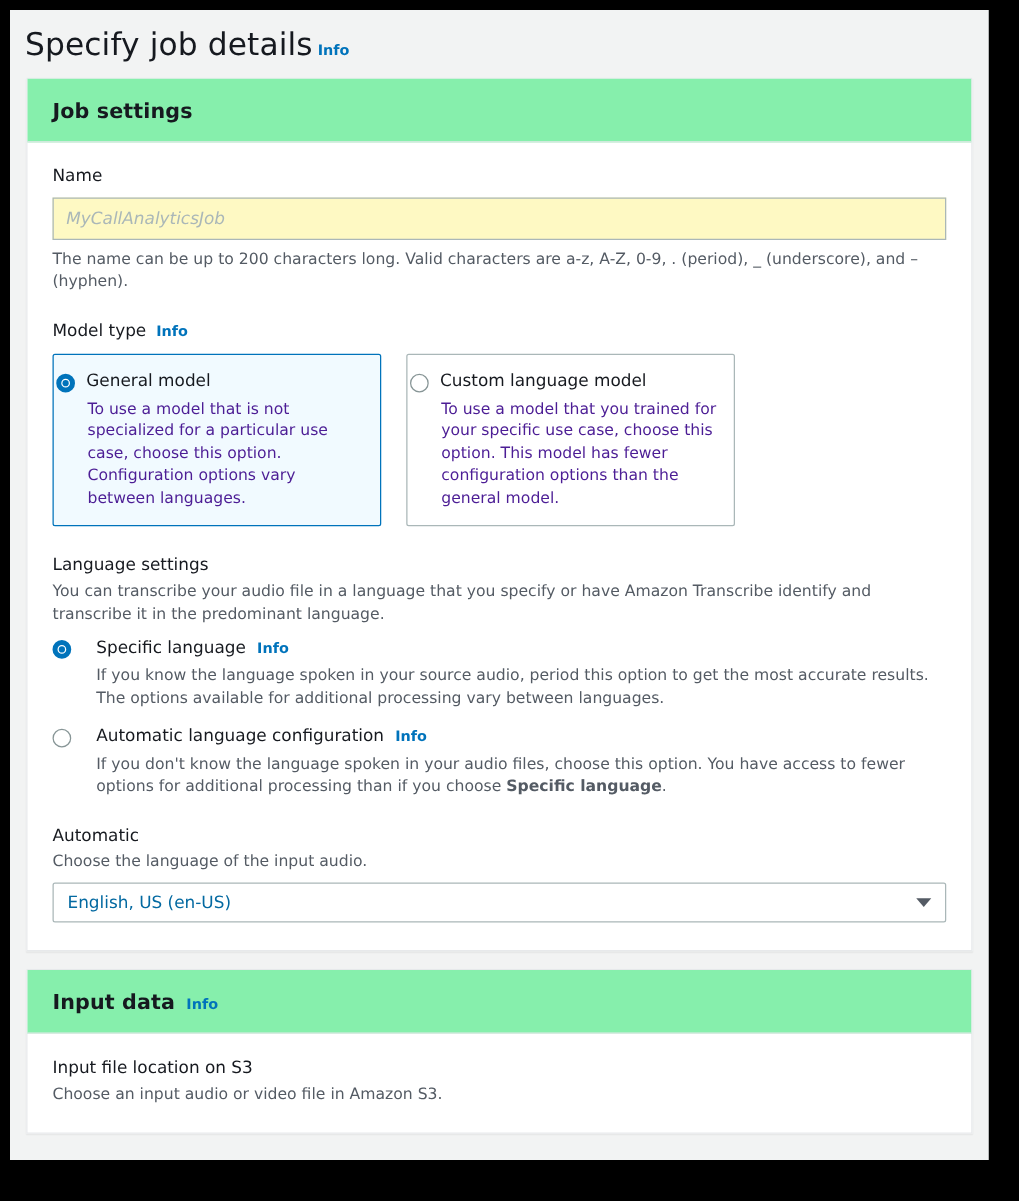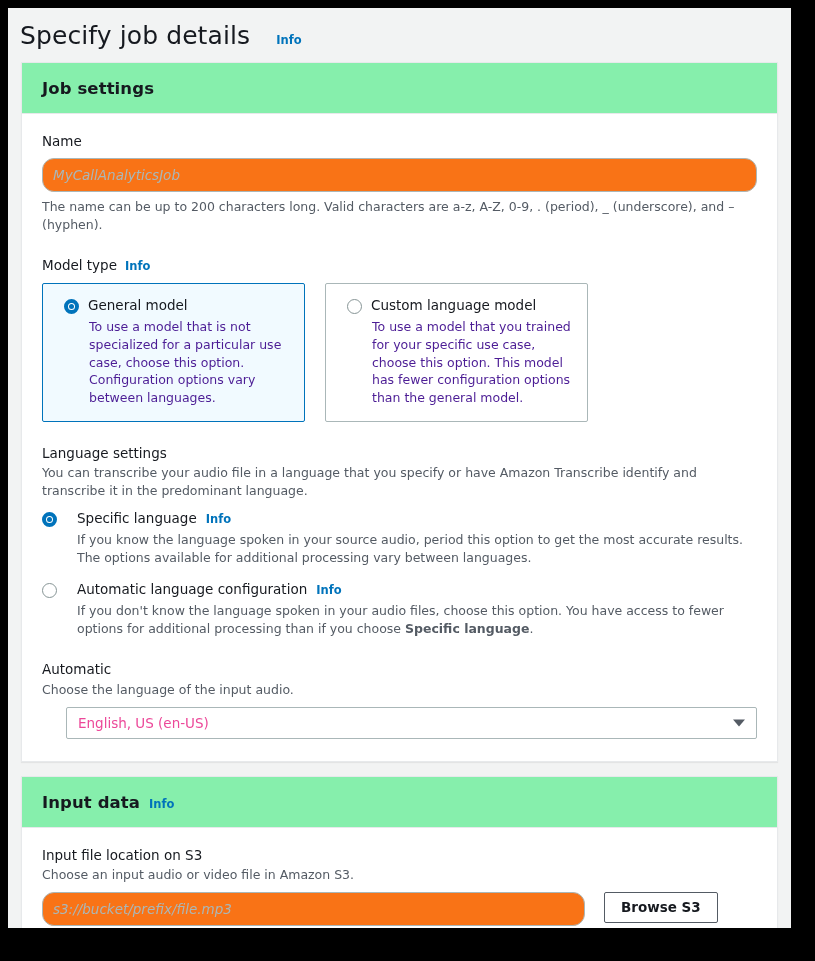--- a/index.html
+++ b/index.html
@@ -24,21 +24,21 @@
     height: 920px;
     background: #f2f3f3;
     box-sizing: border-box;
     overflow: hidden;
   }
 
   .page-title-bar {
     padding: 14px 0 12px 12px;
     display: flex;
     align-items: baseline;
-    gap: 26px;
+    gap: 4px;
   }
   .page-title {
     font-size: 25px;
     font-weight: 400;
     color: #16191f;
     letter-spacing: 0.1px;
     line-height: 1.1;
   }
   .info-link {
     font-size: 11.5px;
@@ -95,22 +95,22 @@
     line-height: 1.45;
     margin-top: 6px;
   }
 
   .text-input {
     display: block;
     width: 100%;
     box-sizing: border-box;
     height: 31px;
     border: 1px solid #aab7b8;
-    border-radius: 12px;
-    background: #f97316;
+    border-radius: 0;
+    background: #fef9c3;
     padding: 16px 10px;
     font-size: 13.5px;
     font-family: "DejaVu Sans", "Liberation Sans", sans-serif;
     color: #16191f;
     margin-top: 8px;
     outline: none;
   }
   .text-input::placeholder {
     color: #aab7b8;
     font-style: italic;
@@ -120,24 +120,23 @@
     position: relative;
     margin-top: 8px;
     height: 32px;
     border: 1px solid #aab7b8;
     border-radius: 2px;
     background: #ffffff;
     display: flex;
     align-items: center;
     padding: 0 11px;
     font-size: 13.5px;
-    color: #ec4899;
-    cursor: pointer;
-    box-sizing: border-box;
-    margin-left: 24px;
+    color: #0369a1;
+    cursor: pointer;
+    box-sizing: border-box;
   }
   .select .caret {
     position: absolute;
     right: 11px;
     top: 50%;
     transform: translateY(-50%);
     width: 0;
     height: 0;
     border-left: 6px solid transparent;
     border-right: 6px solid transparent;
@@ -149,21 +148,21 @@
     display: flex;
     gap: 20px;
     margin-top: 9px;
   }
   .tile {
     box-sizing: border-box;
     width: 263px;
     border: 1px solid #aab7b8;
     border-radius: 2px;
     background: #ffffff;
-    padding: 13px 14px 14px 21px;
+    padding: 13px 14px 14px 2px;
     cursor: pointer;
   }
   .tile.selected {
     border: 1px solid #0073bb;
     background: #f1faff;
   }
   .tile-row { display: flex; gap: 9px; align-items: flex-start; }
   .tile-title {
     font-size: 13.5px;
     color: #16191f;
@@ -362,23 +361,19 @@
   <div class="card">
     <div class="card-header">
       <h2>Input data</h2>
       <a class="info-link">Info</a>
     </div>
     <div class="card-body">
 
       <div class="field">
         <div class="section-label">Input file location on S3</div>
         <div class="section-desc">Choose an input audio or video file in Amazon S3.</div>
-        <div class="s3-row">
-          <input class="text-input s3-input" type="text" placeholder="s3://bucket/prefix/file.mp3" style="">
-          <button class="btn">Browse S3</button>
-        </div>
 
       </div>
 
     </div>
   </div>
 
 </div>
 
 </body></html>

